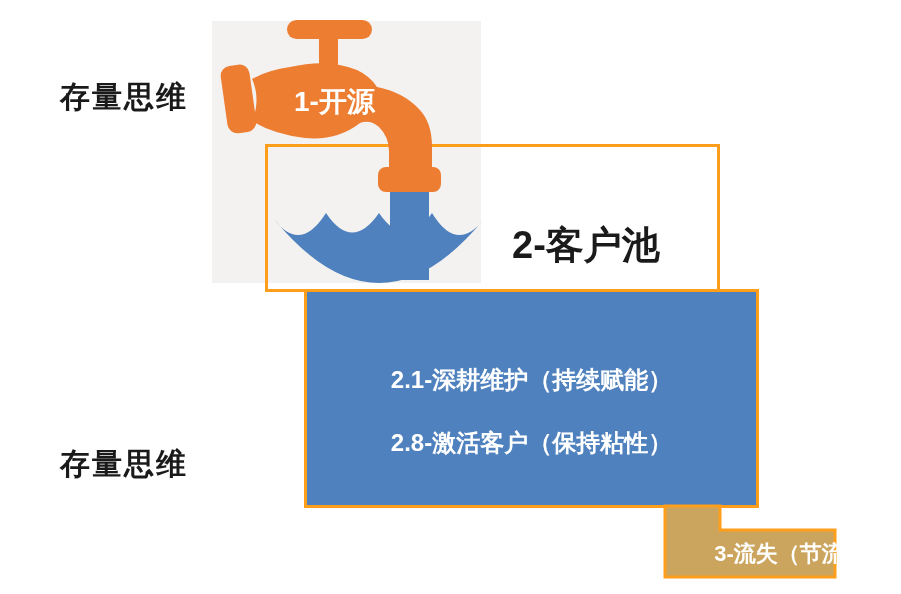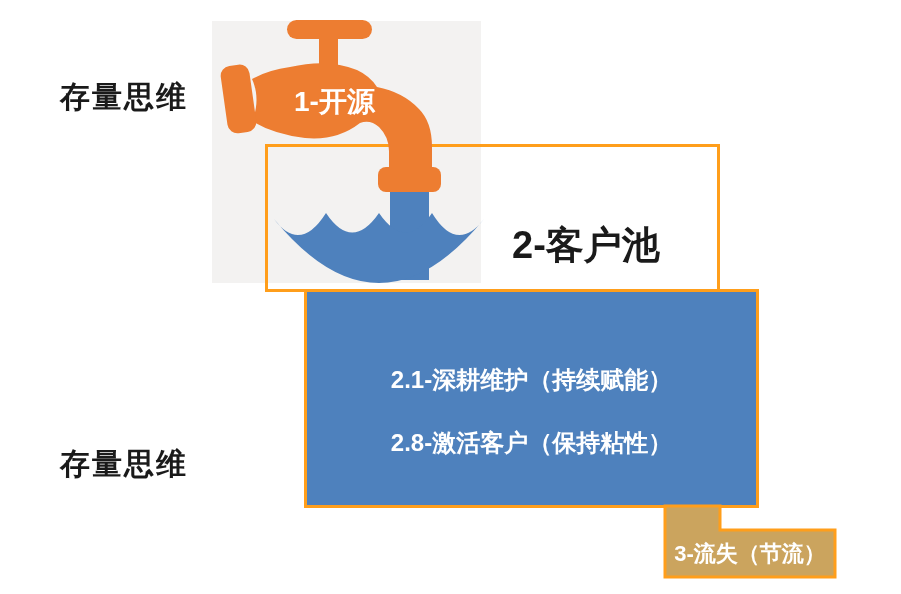--- a/index.html
+++ b/index.html
@@ -96,20 +96,21 @@
     position: absolute;
     left: 665px; top: 530px;
     width: 170px; height: 47px;
     display: flex;
     align-items: center;
     justify-content: center;
     color: var(--text-light, #ffffff);
     font-size: 22px;
     font-weight: bold;
     white-space: nowrap;
+    padding-left: 40px;
   }
 </style>
 </head>
 <body>
 
 <div class="canvas">
 
   <div class="gray-panel"></div>
 
   <div class="side-label traffic">存量思维</div>

